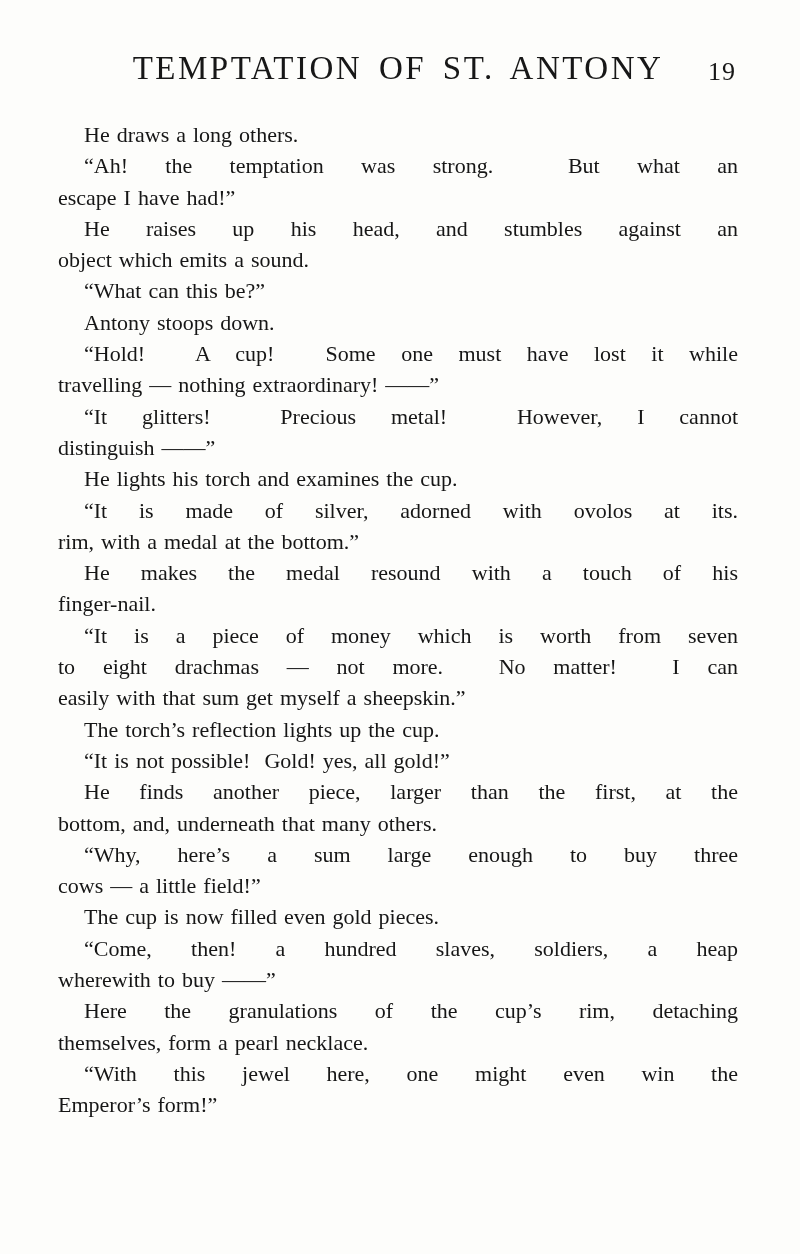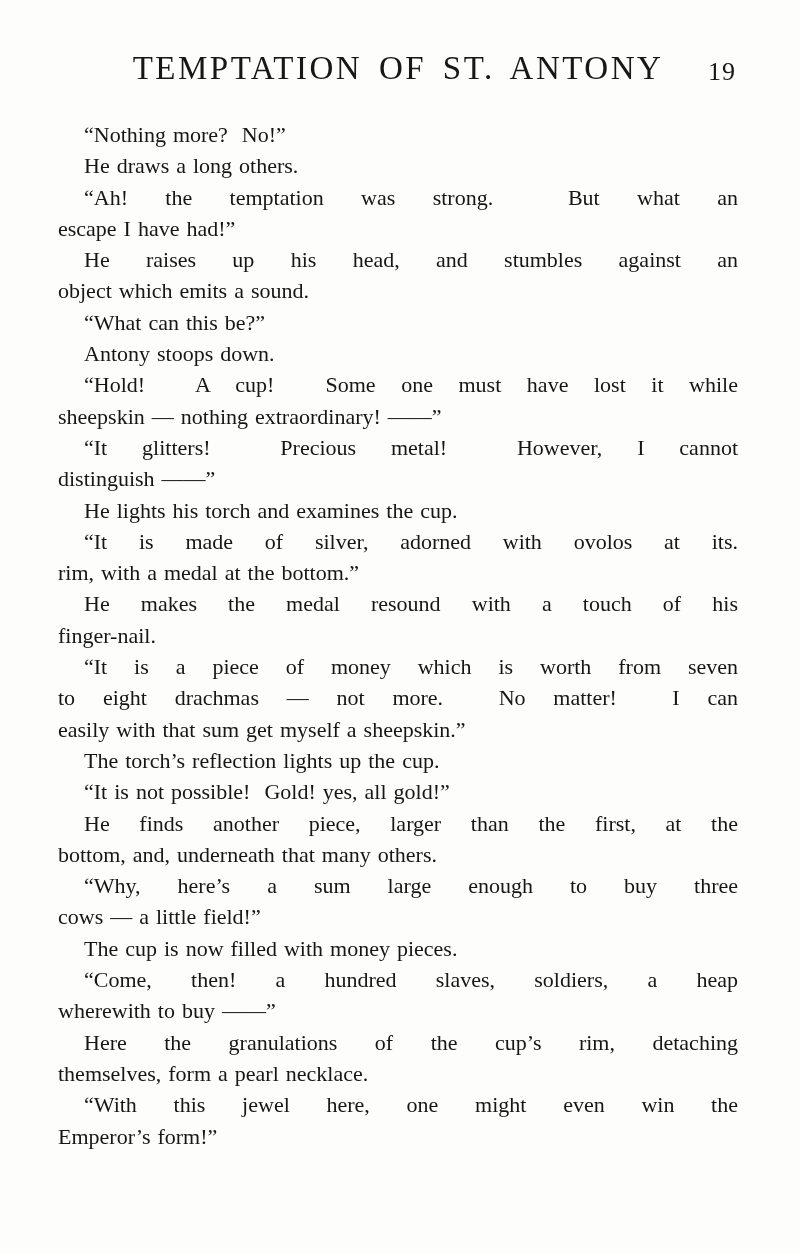--- a/index.html
+++ b/index.html
@@ -74,47 +74,46 @@
 <body>
 
 <div class="page">
 
   <div class="header">
     <span class="title">TEMPTATION OF ST. ANTONY</span>
     <span class="pagenum">19</span>
   </div>
 
   <div class="body">
-      <div class="line indent">“Nothing more?&nbsp; No!”</div>
       <div class="line indent">He draws a long others.</div>
       <div class="line indent just">“Ah! the temptation was strong.&nbsp; But what an</div>
       <div class="line">escape I have had!”</div>
       <div class="line indent just">He raises up his head, and stumbles against an</div>
       <div class="line">object which emits a sound.</div>
       <div class="line indent">“What can this be?”</div>
       <div class="line indent">Antony stoops down.</div>
       <div class="line indent just">“Hold!&nbsp; A cup!&nbsp; Some one must have lost it while</div>
-      <div class="line">sheepskin — nothing extraordinary! ——”</div>
+      <div class="line">travelling — nothing extraordinary! ——”</div>
       <div class="line indent just">“It glitters!&nbsp; Precious metal!&nbsp; However, I cannot</div>
       <div class="line">distinguish ——”</div>
       <div class="line indent">He lights his torch and examines the cup.</div>
       <div class="line indent just">“It is made of silver, adorned with ovolos at its.</div>
       <div class="line">rim, with a medal at the bottom.”</div>
       <div class="line indent just">He makes the medal resound with a touch of his</div>
       <div class="line">finger-nail.</div>
       <div class="line indent just">“It is a piece of money which is worth from seven</div>
       <div class="line just">to eight drachmas — not more.&nbsp; No matter!&nbsp; I can</div>
       <div class="line">easily with that sum get myself a sheepskin.”</div>
       <div class="line indent">The torch’s reflection lights up the cup.</div>
       <div class="line indent">“It is not possible!&nbsp; Gold! yes, all gold!”</div>
       <div class="line indent just">He finds another piece, larger than the first, at the</div>
       <div class="line">bottom, and, underneath that many others.</div>
       <div class="line indent just">“Why, here’s a sum large enough to buy three</div>
       <div class="line">cows — a little field!”</div>
-      <div class="line indent">The cup is now filled with money pieces.</div>
+      <div class="line indent">The cup is now filled even gold pieces.</div>
       <div class="line indent just">“Come, then! a hundred slaves, soldiers, a heap</div>
       <div class="line">wherewith to buy ——”</div>
       <div class="line indent just">Here the granulations of the cup’s rim, detaching</div>
       <div class="line">themselves, form a pearl necklace.</div>
       <div class="line indent just">“With this jewel here, one might even win the</div>
       <div class="line">Emperor’s form!”</div>
     </div>
 
 </div>
 

